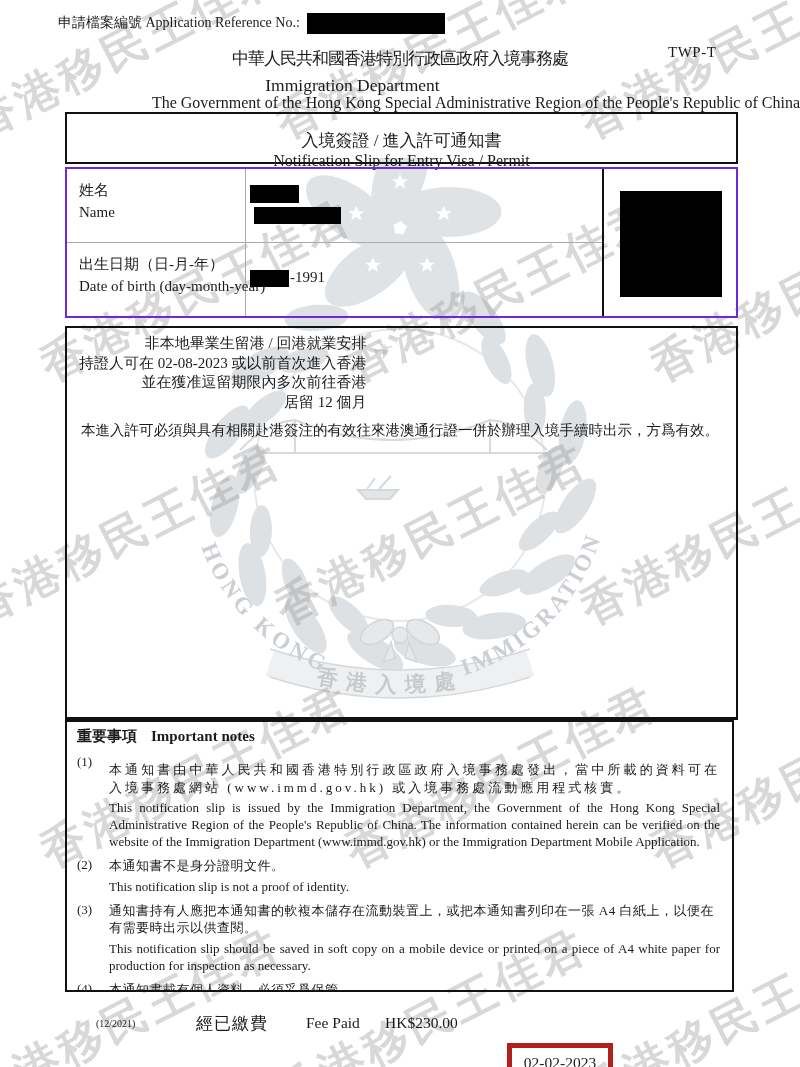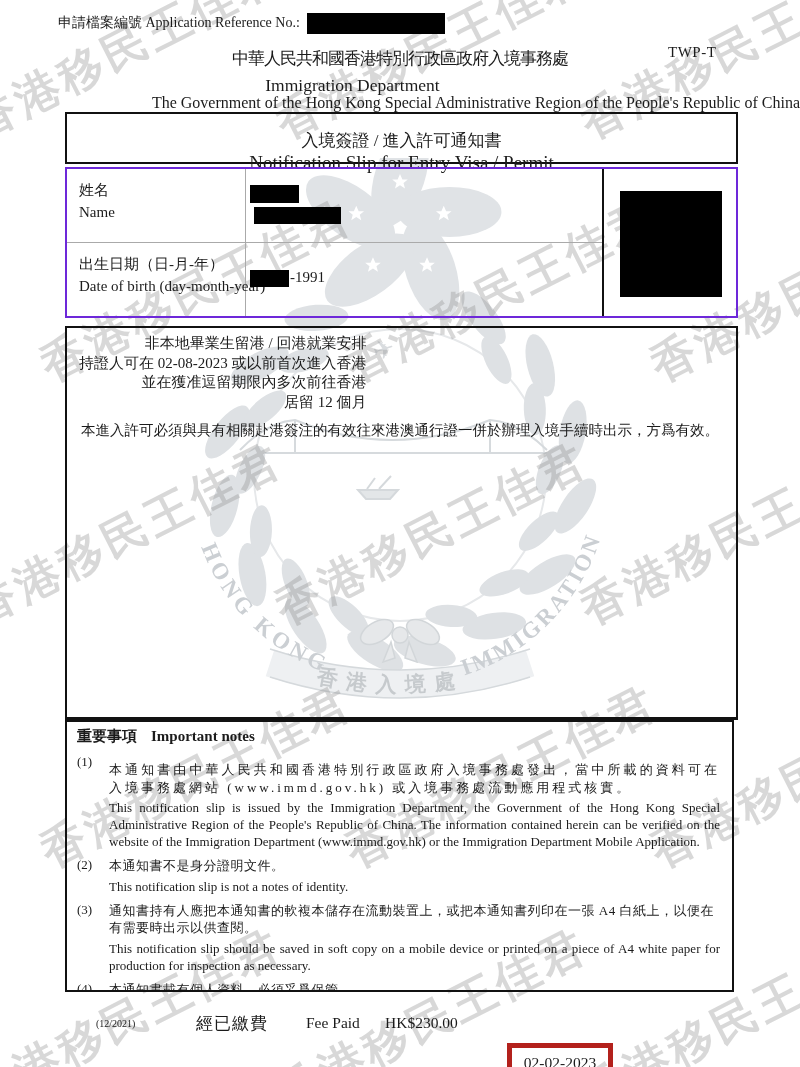--- a/index.html
+++ b/index.html
@@ -18,21 +18,21 @@
   
   .ref-line{left:58px;top:14px;font-size:14px;}
   .redact{background:#000;position:absolute;}
   .corner-code{left:668px;top:15px;font-size:15px;letter-spacing:.5px;margin-top:29px;}
   .t-cjk{left:0;top:47px;width:800px;text-align:center;font-size:17px;letter-spacing:-1px;}
   .t-dept{left:0;top:75px;width:705px;text-align:center;font-size:17.5px;}
   .t-gov{left:0;top:94px;width:800px;text-align:right;font-size:16px;}
   
   .slip-box{left:65px;top:112px;width:669px;height:48px;border:2px solid #111;text-align:center;background:transparent;}
   .slip-cjk{font-size:17px;padding-top:15px;}
-  .slip-en{font-size:19px;}
+  .slip-en{font-size:16px;}
   .info-box{left:65px;top:167px;width:669px;height:147px;border:2px solid #6d28d9;}
   .v1{position:absolute;left:178px;top:0;width:1px;height:100%;background:#aaa;}
   .v2{position:absolute;left:535px;top:0;width:2px;height:100%;background:#111;}
   .hdiv{position:absolute;left:0;top:73px;width:535px;height:1px;background:#aaa;}
   .cell-label{position:absolute;left:12px;font-size:15px;line-height:22px;}
   .cond-box{left:65px;top:326px;width:669px;height:389px;border:2px solid #111;border-bottom-width:3px;text-align:right;}
   .cond-lines{position:absolute;left:12px;top:6px;font-size:15px;line-height:19.5px;}
   .cond-foot{position:absolute;left:12px;top:93px;width:640px;font-size:14.5px;}
   .notes-box{left:65px;top:719px;width:669px;height:273px;border:2px solid #111;border-top-width:3px;
              padding:5px 12px 0 10px;box-sizing:border-box;overflow:hidden;}
@@ -282,21 +282,21 @@
         <div class="num">(1)</div>
         <div class="ntext">
           <div class="cjk just">本通知書由中華人民共和國香港特別行政區政府入境事務處發出，當中所載的資料可在入境事務處網站 (www.immd.gov.hk) 或入境事務處流動應用程式核實。</div>
           <div class="en just">This notification slip is issued by the Immigration Department, the Government of the Hong Kong Special Administrative Region of the People's Republic of China.  The information contained herein can be verified on the website of the Immigration Department (www.immd.gov.hk) or the Immigration Department Mobile Application.</div>
         </div>
       </div>
       <div class="note">
         <div class="num">(2)</div>
         <div class="ntext">
           <div class="cjk">本通知書不是身分證明文件。</div>
-          <div class="en">This notification slip is not a notes of identity.</div>
+          <div class="en">This notification slip is not a proof of identity.</div>
         </div>
       </div>
       <div class="note">
         <div class="num">(3)</div>
         <div class="ntext">
           <div class="cjk">通知書持有人應把本通知書的軟複本儲存在流動裝置上，或把本通知書列印在一張 A4 白紙上，以便在有需要時出示以供查閱。</div>
           <div class="en just">This notification slip should be saved in soft copy on a mobile device or printed on a piece of A4 white paper for production for inspection as necessary.</div>
         </div>
       </div>
       <div class="note">

